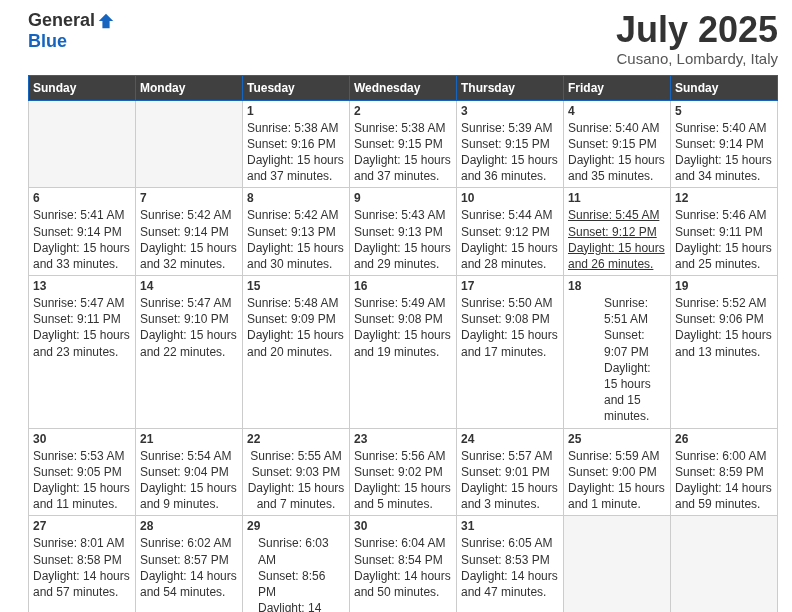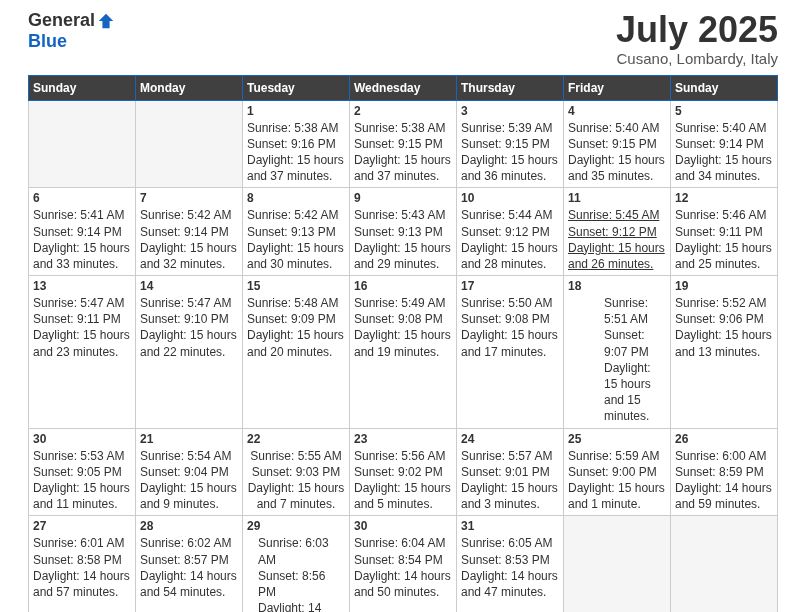--- a/index.html
+++ b/index.html
@@ -321,21 +321,21 @@
             <span class="day-num">26</span>
             <div class="day-info" style="white-space: pre-line;">Sunrise: 6:00 AM
 Sunset: 8:59 PM
 Daylight: 14 hours
 and 59 minutes.</div>
           </td>
         </tr>
         <tr>
           <td>
             <span class="day-num">27</span>
-            <div class="day-info" style="white-space: pre-line;">Sunrise: 6:01 AM
+            <div class="day-info" style="white-space: pre-line;">Sunrise: 8:01 AM
 Sunset: 8:58 PM
 Daylight: 14 hours
 and 57 minutes.</div>
           </td>
           <td>
             <span class="day-num">28</span>
             <div class="day-info" style="white-space: pre-line;">Sunrise: 6:02 AM
 Sunset: 8:57 PM
 Daylight: 14 hours
 and 54 minutes.</div>

